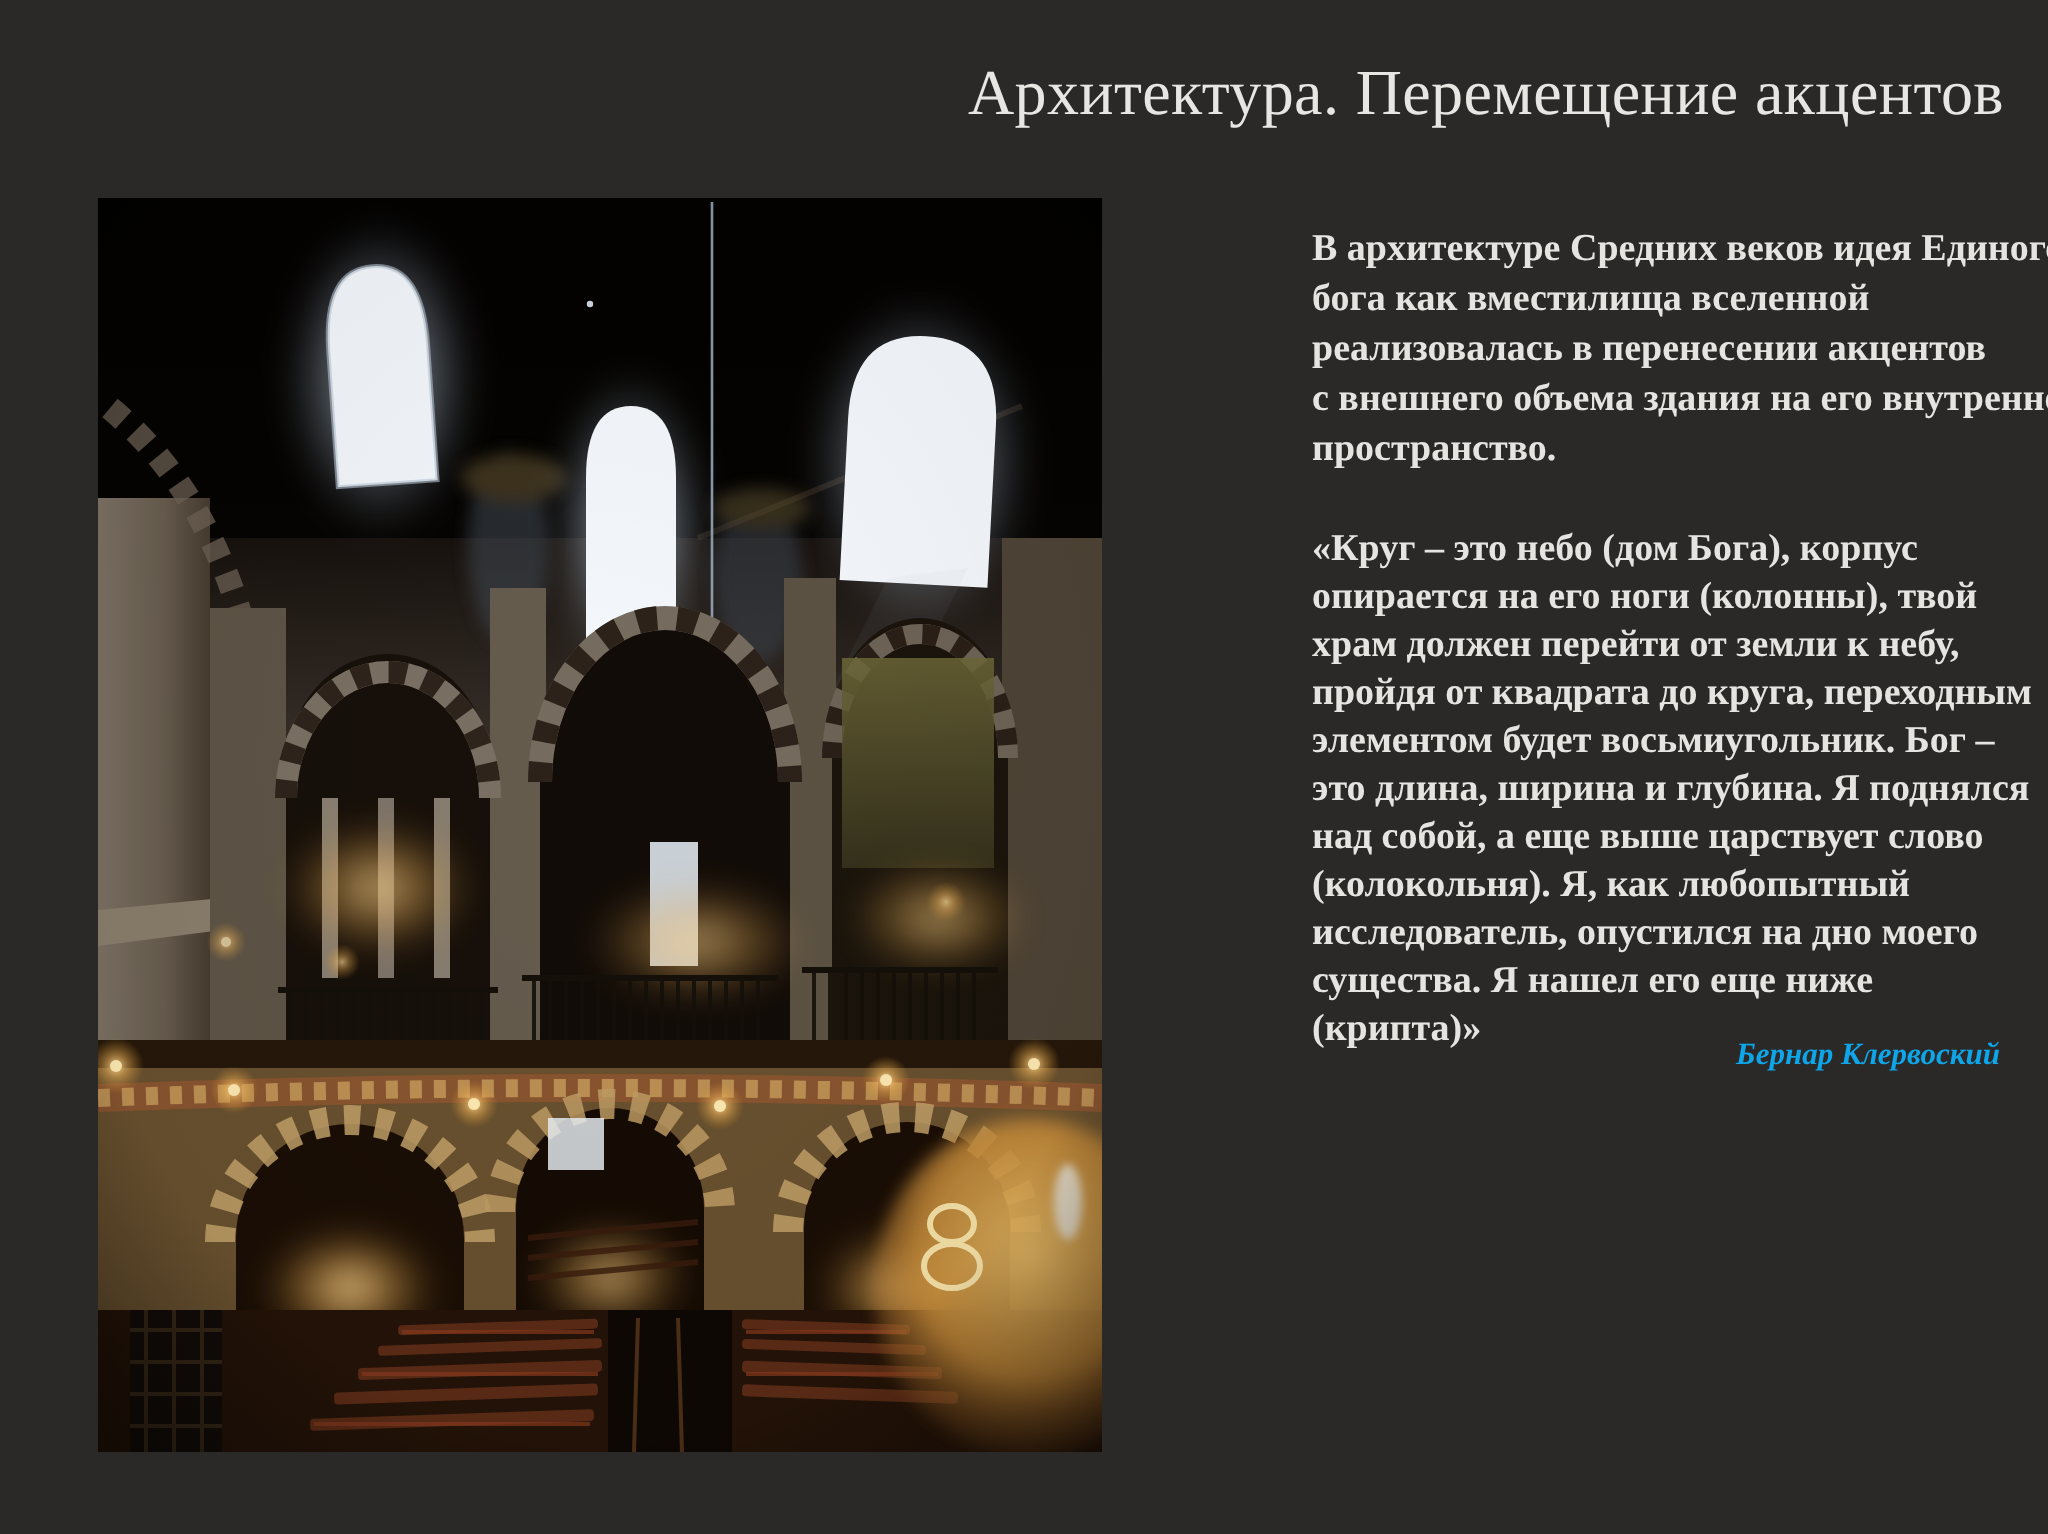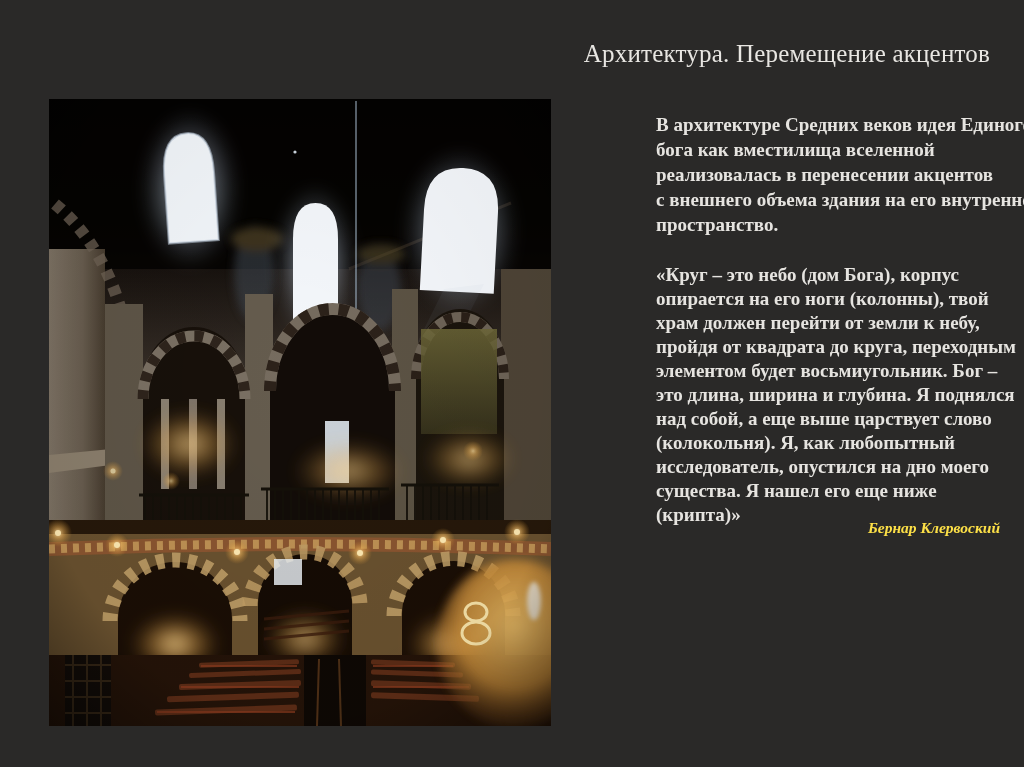--- a/index.html
+++ b/index.html
@@ -6,22 +6,22 @@
   .slide{
     position:relative;
     width:1024px;height:767px;
     background:#2a2928;
     overflow:hidden;
     font-family:"Liberation Serif","DejaVu Serif",serif;
   }
   .title{
     position:absolute;
     top:28px;right:22px;
-    margin:12px;
-    font-size:25px;
+    margin:0;
+    font-size:32px;
     font-weight:normal;
     color:#e8e6e2;
     letter-spacing:.2px;
     white-space:nowrap;
   }
   .photo{
     position:absolute;
     left:49px;top:99px;
     width:502px;height:627px;
     margin:0;
@@ -44,21 +44,21 @@
   .para.quote{
     margin-top:26px;
     line-height:24px;
   }
   .attribution{
     margin:-9px 46px 0 0;
     text-align:right;
     font-style:italic;
     font-size:15.5px;
     line-height:20px;
-    color:#fde047;
+    color:#0ea5e9;
   }
   .caption{
     position:absolute;
     left:560px;top:635px;
     font-size:15.5px;
     line-height:21px;
     color:#dcdad6;
     white-space:pre-line;
   }
 </style>

